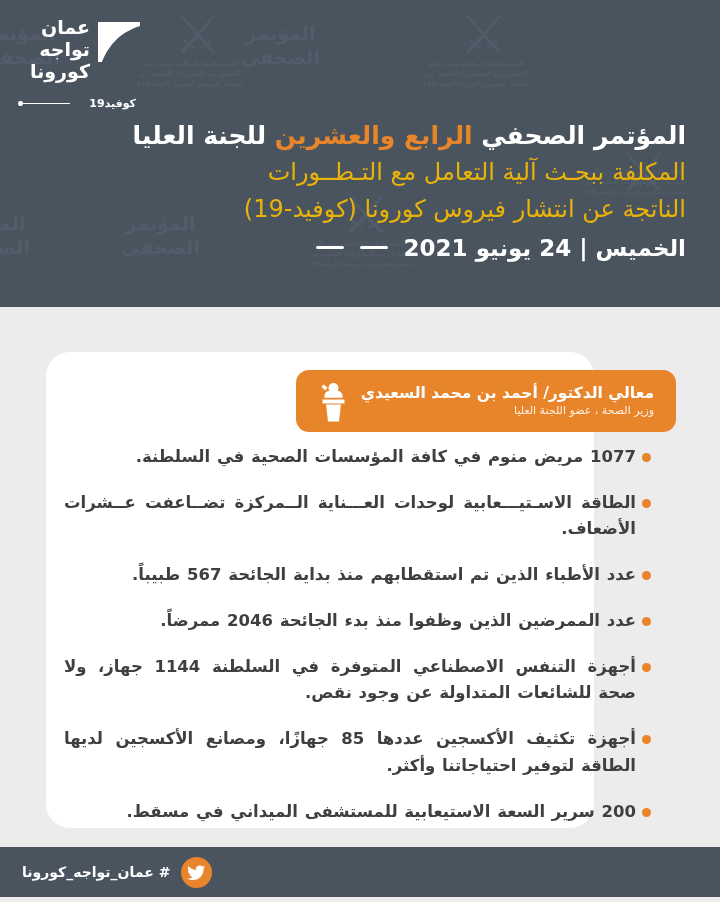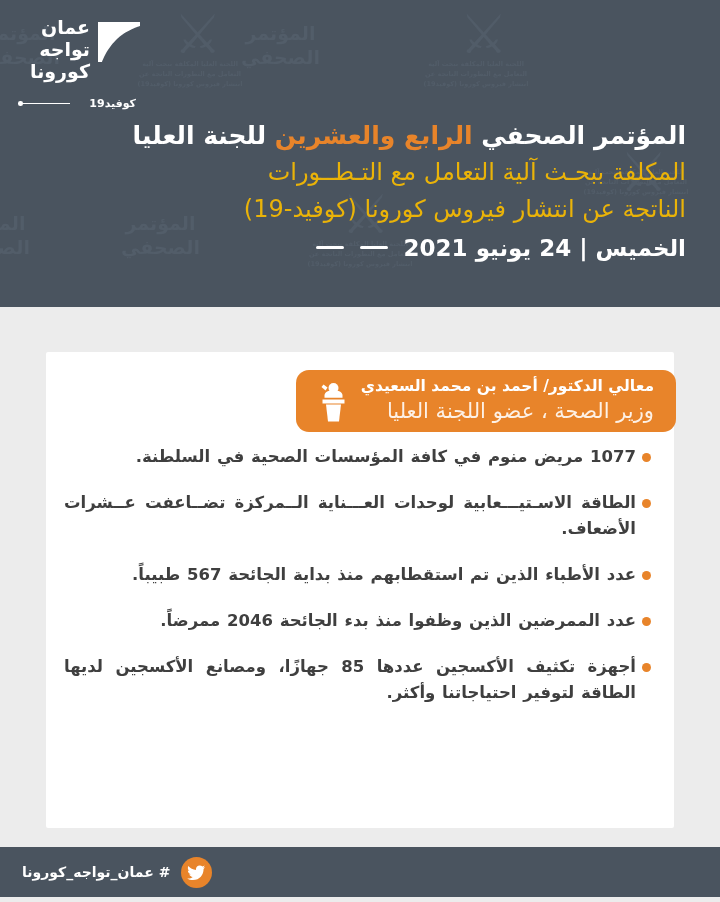--- a/index.html
+++ b/index.html
@@ -135,23 +135,23 @@
   
   .body-area {
     position:relative;
     width:720px; height:540px;
     background:#ececec;
   }
 
   .card {
     position:absolute;
     left:46px; top:45px;
-    width:628px; height:476px;
+    width:548px; height:476px;
     background:#ffffff;
-    border-radius:2px;
+    border-radius:24px;
   }
 
   .badge {
     position:absolute;
     left:250px; top:18px;
     width:380px; height:62px;
     background:#e8842a;
     border-radius:13px;
     display:flex;
     flex-direction:row;
@@ -167,21 +167,21 @@
   .badge-text {
     flex:1;
     text-align:right;
     padding-right:10px;
   }
   .badge-name {
     color:#ffffff; font-size:15.5px; font-weight:bold; line-height:1.35;
     white-space:nowrap;
   }
   .badge-role {
-    color:#fdf1e6; font-size:21px; font-weight:normal; line-height:1.35;
+    color:#fdf1e6; font-size:11px; font-weight:normal; line-height:1.35;
     white-space:nowrap;
   }
 
   .bullets {
     position:absolute;
     left:0; top:92px;
     width:628px;
     padding:0 18px 0 18px;
   }
   .bullet {
@@ -333,21 +333,33 @@
         <div class="bullet">
           <span class="dot">
               <i></i>
             </span>
           <span class="txt">عدد الممرضين الذين وظفوا منذ بدء الجائحة 2046 ممرضاً.</span>
         </div>
         <div class="bullet justify">
           <span class="dot">
               <i></i>
             </span>
+          <span class="txt">أجهزة التنفس الاصطناعي المتوفرة في السلطنة 1144 جهاز، ولا صحة للشائعات المتداولة عن وجود نقص.</span>
+        </div>
+        <div class="bullet justify">
+          <span class="dot">
+              <i></i>
+            </span>
           <span class="txt">أجهزة تكثيف الأكسجين عددها 85 جهازًا، ومصانع الأكسجين لديها الطاقة لتوفير احتياجاتنا وأكثر.</span>
+        </div>
+        <div class="bullet">
+          <span class="dot">
+              <i></i>
+            </span>
+          <span class="txt">200 سرير السعة الاستيعابية للمستشفى الميداني في مسقط.</span>
         </div>
       </div>
 
     </div>
   </div>
 
   <div class="footer">
     <div class="footer-inner">
       <span class="tw-circle">
         <svg viewBox="0 0 24 24" width="19" height="19">

